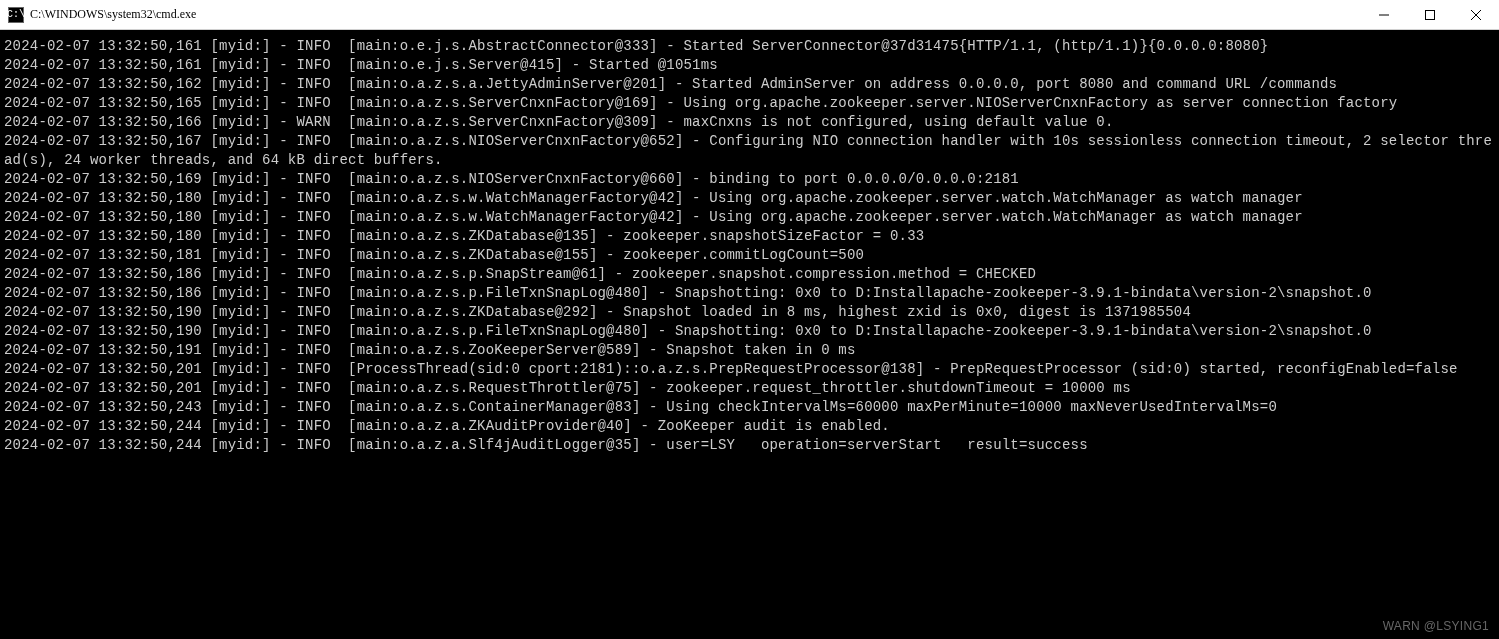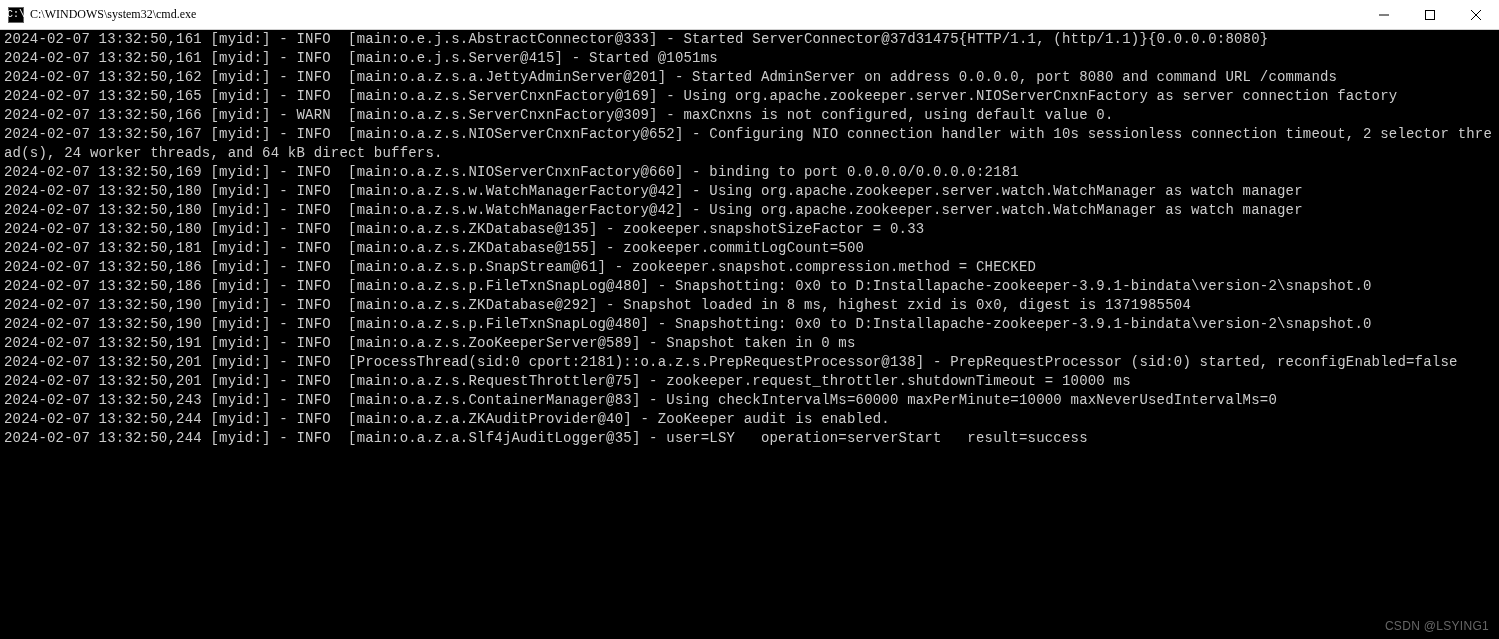--- a/index.html
+++ b/index.html
@@ -52,21 +52,21 @@
     height: 100%;
     display: flex;
     align-items: center;
     justify-content: center;
     color: #000;
     font-family: "Segoe UI", sans-serif;
   }
   .win-btn svg { stroke: #000; fill: none; }
   .terminal {
     background: #000;
-    padding: 0 4px;
+    padding: 7px 4px;
     line-height: 19px;
     white-space: pre-wrap;
     word-break: break-all;
     font-feature-settings: "liga" 0;
     letter-spacing: 0.2px;
   }
   .log-line { display: block; }
   .watermark {
     position: absolute;
     bottom: 6px;
@@ -101,13 +101,13 @@
       <svg width="10" height="10" viewBox="0 0 10 10">
           <line x1="0" y1="0" x2="10" y2="10" stroke-width="1"></line>
           <line x1="10" y1="0" x2="0" y2="10" stroke-width="1"></line>
         </svg>
     </div>
   </div>
 </div>
 
 <div class="terminal" id="terminal"><span class="log-line">2024-02-07 13:32:50,161 [myid:] - INFO  [main:o.e.j.s.AbstractConnector@333] - Started ServerConnector@37d31475{HTTP/1.1, (http/1.1)}{0.0.0.0:8080}</span><span class="log-line">2024-02-07 13:32:50,161 [myid:] - INFO  [main:o.e.j.s.Server@415] - Started @1051ms</span><span class="log-line">2024-02-07 13:32:50,162 [myid:] - INFO  [main:o.a.z.s.a.JettyAdminServer@201] - Started AdminServer on address 0.0.0.0, port 8080 and command URL /commands</span><span class="log-line">2024-02-07 13:32:50,165 [myid:] - INFO  [main:o.a.z.s.ServerCnxnFactory@169] - Using org.apache.zookeeper.server.NIOServerCnxnFactory as server connection factory</span><span class="log-line">2024-02-07 13:32:50,166 [myid:] - WARN  [main:o.a.z.s.ServerCnxnFactory@309] - maxCnxns is not configured, using default value 0.</span><span class="log-line">2024-02-07 13:32:50,167 [myid:] - INFO  [main:o.a.z.s.NIOServerCnxnFactory@652] - Configuring NIO connection handler with 10s sessionless connection timeout, 2 selector thread(s), 24 worker threads, and 64 kB direct buffers.</span><span class="log-line">2024-02-07 13:32:50,169 [myid:] - INFO  [main:o.a.z.s.NIOServerCnxnFactory@660] - binding to port 0.0.0.0/0.0.0.0:2181</span><span class="log-line">2024-02-07 13:32:50,180 [myid:] - INFO  [main:o.a.z.s.w.WatchManagerFactory@42] - Using org.apache.zookeeper.server.watch.WatchManager as watch manager</span><span class="log-line">2024-02-07 13:32:50,180 [myid:] - INFO  [main:o.a.z.s.w.WatchManagerFactory@42] - Using org.apache.zookeeper.server.watch.WatchManager as watch manager</span><span class="log-line">2024-02-07 13:32:50,180 [myid:] - INFO  [main:o.a.z.s.ZKDatabase@135] - zookeeper.snapshotSizeFactor = 0.33</span><span class="log-line">2024-02-07 13:32:50,181 [myid:] - INFO  [main:o.a.z.s.ZKDatabase@155] - zookeeper.commitLogCount=500</span><span class="log-line">2024-02-07 13:32:50,186 [myid:] - INFO  [main:o.a.z.s.p.SnapStream@61] - zookeeper.snapshot.compression.method = CHECKED</span><span class="log-line">2024-02-07 13:32:50,186 [myid:] - INFO  [main:o.a.z.s.p.FileTxnSnapLog@480] - Snapshotting: 0x0 to D:Installapache-zookeeper-3.9.1-bindata\version-2\snapshot.0</span><span class="log-line">2024-02-07 13:32:50,190 [myid:] - INFO  [main:o.a.z.s.ZKDatabase@292] - Snapshot loaded in 8 ms, highest zxid is 0x0, digest is 1371985504</span><span class="log-line">2024-02-07 13:32:50,190 [myid:] - INFO  [main:o.a.z.s.p.FileTxnSnapLog@480] - Snapshotting: 0x0 to D:Installapache-zookeeper-3.9.1-bindata\version-2\snapshot.0</span><span class="log-line">2024-02-07 13:32:50,191 [myid:] - INFO  [main:o.a.z.s.ZooKeeperServer@589] - Snapshot taken in 0 ms</span><span class="log-line">2024-02-07 13:32:50,201 [myid:] - INFO  [ProcessThread(sid:0 cport:2181)::o.a.z.s.PrepRequestProcessor@138] - PrepRequestProcessor (sid:0) started, reconfigEnabled=false</span><span class="log-line">2024-02-07 13:32:50,201 [myid:] - INFO  [main:o.a.z.s.RequestThrottler@75] - zookeeper.request_throttler.shutdownTimeout = 10000 ms</span><span class="log-line">2024-02-07 13:32:50,243 [myid:] - INFO  [main:o.a.z.s.ContainerManager@83] - Using checkIntervalMs=60000 maxPerMinute=10000 maxNeverUsedIntervalMs=0</span><span class="log-line">2024-02-07 13:32:50,244 [myid:] - INFO  [main:o.a.z.a.ZKAuditProvider@40] - ZooKeeper audit is enabled.</span><span class="log-line">2024-02-07 13:32:50,244 [myid:] - INFO  [main:o.a.z.a.Slf4jAuditLogger@35] - user=LSY   operation=serverStart   result=success</span></div>
 
-<div class="watermark">CSDN @LSYING1</div>
+<div class="watermark">WARN @LSYING1</div>
 
 </body></html>

